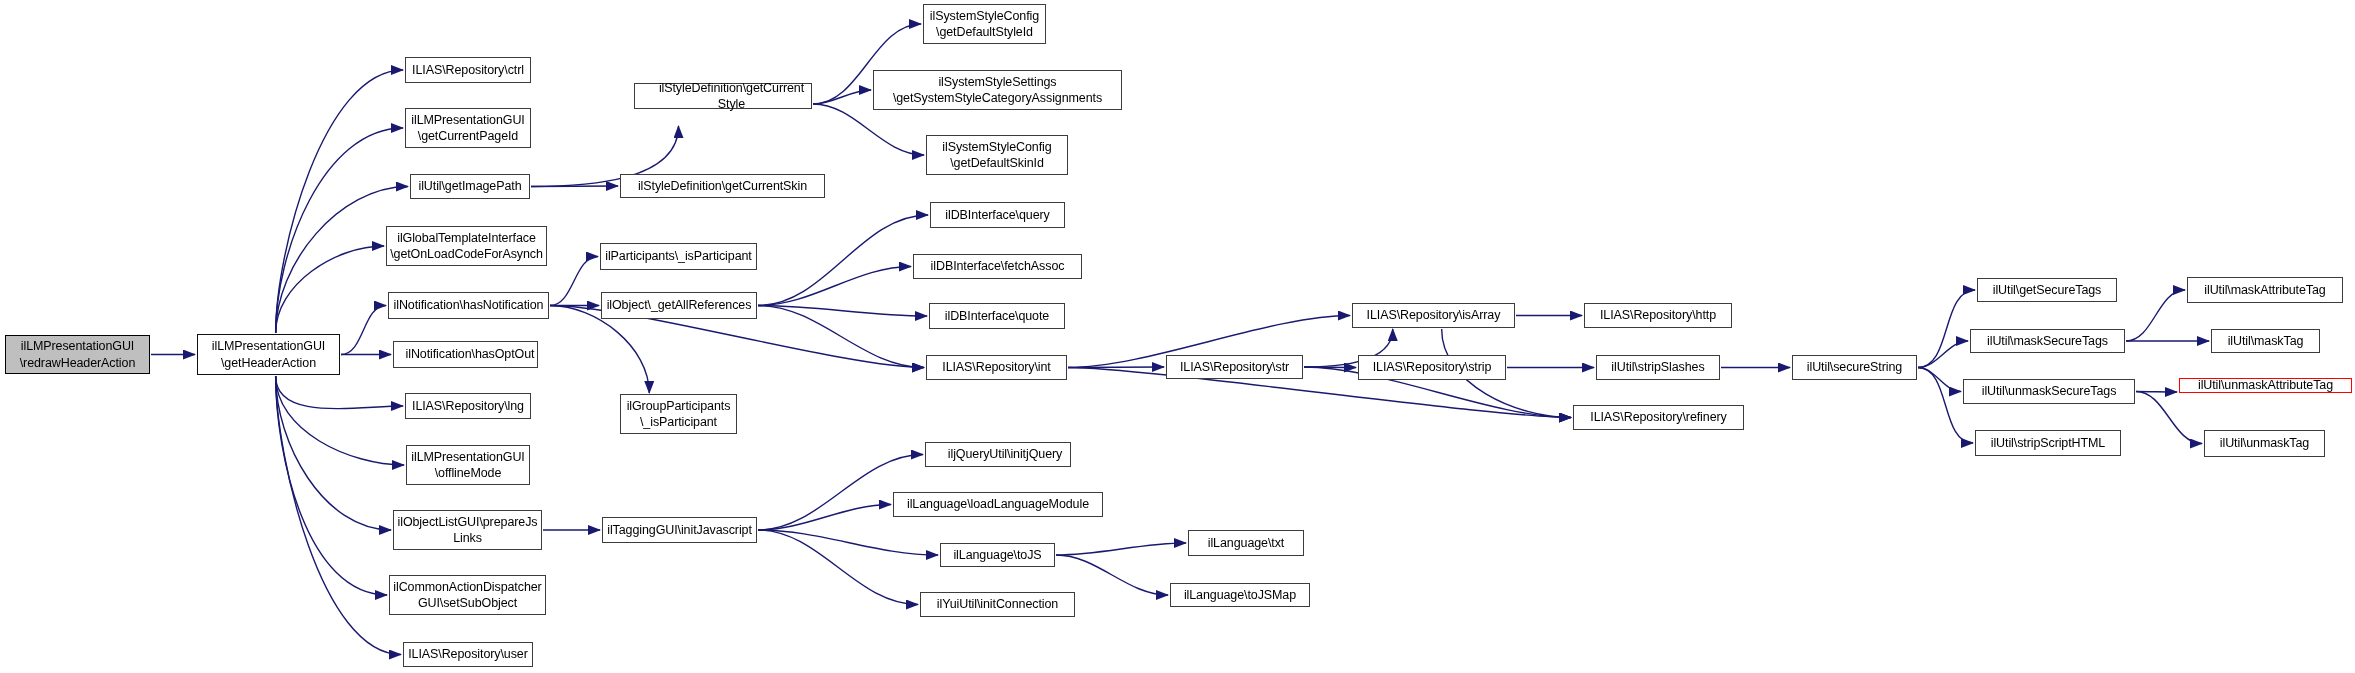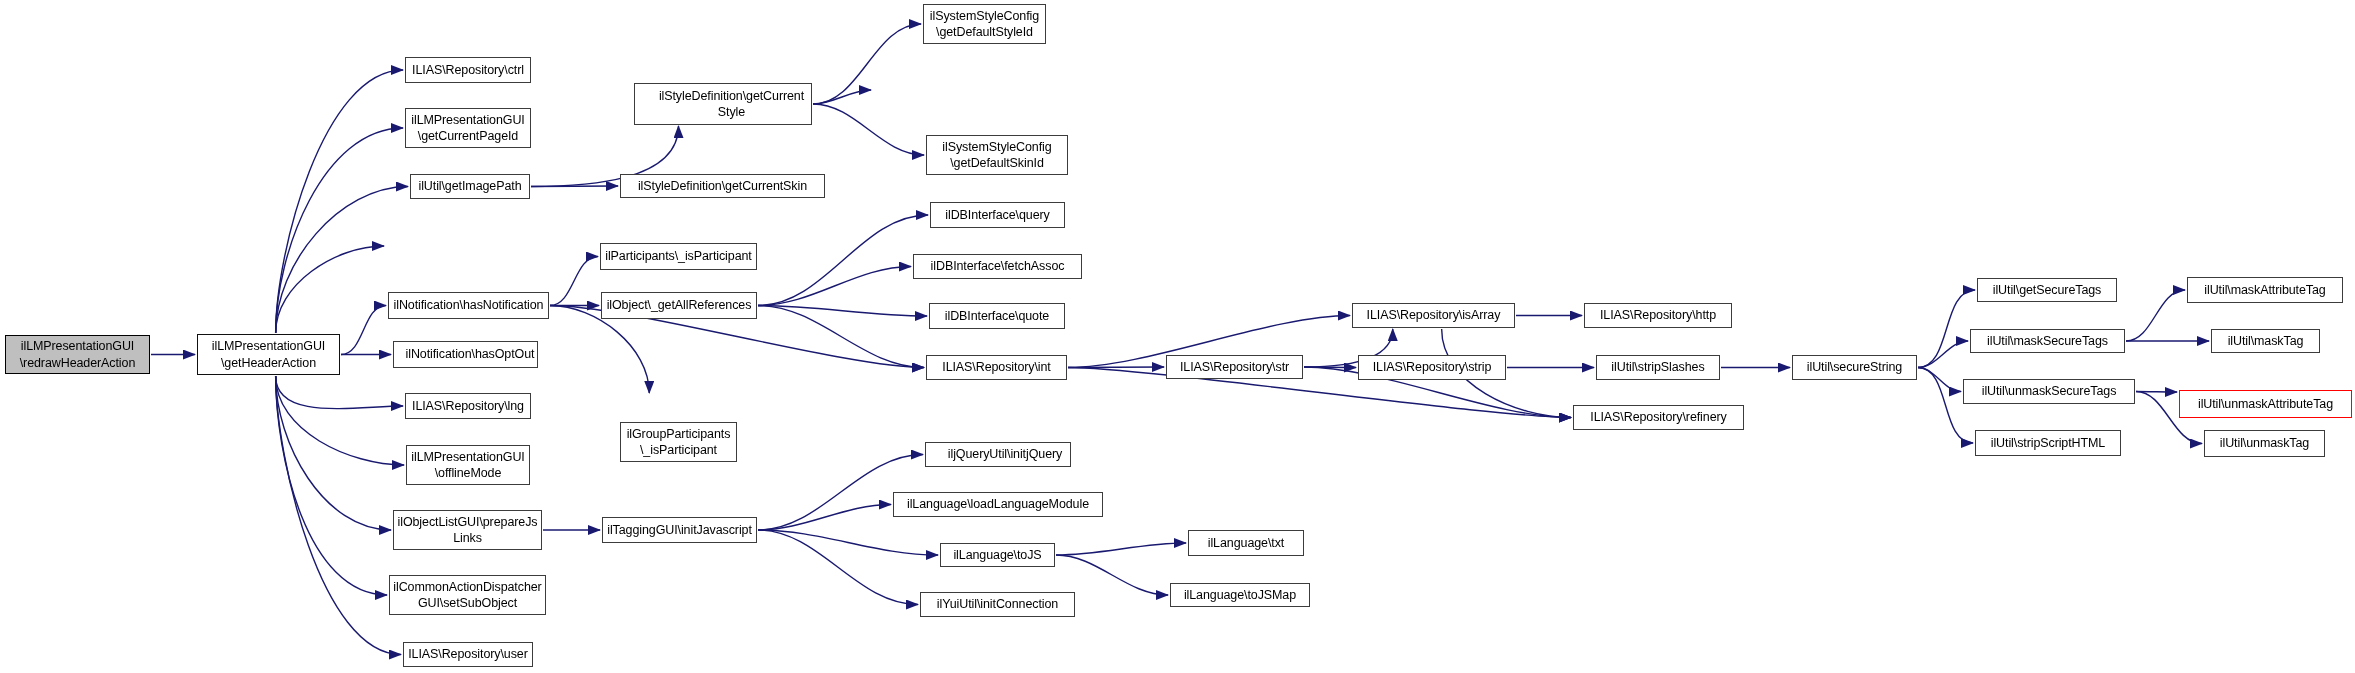--- a/index.html
+++ b/index.html
@@ -94,60 +94,64 @@
   </svg>
 
 <div class="node entry" style="left: 5px; top: 335px; width: 145px; height: 39px;">ilLMPresentationGUI
 \redrawHeaderAction</div>
     <div class="node root" style="left: 197px; top: 334px; width: 143px; height: 41px;">ilLMPresentationGUI
 \getHeaderAction</div>
     <div class="node" style="left: 405px; top: 57px; width: 126px; height: 26px;">ILIAS\Repository\ctrl</div>
     <div class="node" style="left: 405px; top: 108px; width: 126px; height: 40px;">ilLMPresentationGUI
 \getCurrentPageId</div>
     <div class="node" style="left: 410px; top: 174px; width: 120px; height: 25px;">ilUtil\getImagePath</div>
+    <div class="node" style="left: 386px; top: 226px; width: 161px; height: 40px;">ilGlobalTemplateInterface
+\getOnLoadCodeForAsynch</div>
     <div class="node" style="left: 388px; top: 292px; width: 161px; height: 27px;">ilNotification\hasNotification</div>
     <div class="node" style="left: 393px; top: 341px; width: 145px; height: 27px; padding-left: 9px;">ilNotification\hasOptOut</div>
     <div class="node" style="left: 405px; top: 393px; width: 126px; height: 26px;">ILIAS\Repository\lng</div>
     <div class="node" style="left: 406px; top: 445px; width: 124px; height: 40px;">ilLMPresentationGUI
 \offlineMode</div>
     <div class="node" style="left: 393px; top: 510px; width: 149px; height: 40px;">ilObjectListGUI\prepareJs
 Links</div>
     <div class="node" style="left: 389px; top: 575px; width: 157px; height: 40px;">ilCommonActionDispatcher
 GUI\setSubObject</div>
     <div class="node" style="left: 403px; top: 642px; width: 130px; height: 25px;">ILIAS\Repository\user</div>
-    <div class="node" style="left: 634px; top: 83px; width: 178px; height: 42px; padding-left: 17px;">ilStyleDefinition\getCurrent
+    <div class="node" style="left: 634px; top: 83px; width: 178px; height: 26px; padding-left: 17px;">ilStyleDefinition\getCurrent
 Style</div>
     <div class="node" style="left: 620px; top: 174px; width: 205px; height: 24px;">ilStyleDefinition\getCurrentSkin</div>
     <div class="node" style="left: 600px; top: 243px; width: 157px; height: 27px;">ilParticipants\_isParticipant</div>
     <div class="node" style="left: 601px; top: 292px; width: 156px; height: 27px;">ilObject\_getAllReferences</div>
-    <div class="node" style="left: 620px; top: 394px; width: 117px; height: 40px; margin-top: 28px;">ilGroupParticipants
+    <div class="node" style="left: 620px; top: 394px; width: 117px; height: 40px;">ilGroupParticipants
 \_isParticipant</div>
     <div class="node" style="left: 602px; top: 517px; width: 155px; height: 26px;">ilTaggingGUI\initJavascript</div>
     <div class="node" style="left: 923px; top: 4px; width: 123px; height: 40px;">ilSystemStyleConfig
 \getDefaultStyleId</div>
+    <div class="node" style="left: 873px; top: 70px; width: 249px; height: 40px;">ilSystemStyleSettings
+\getSystemStyleCategoryAssignments</div>
     <div class="node" style="left: 926px; top: 135px; width: 142px; height: 40px;">ilSystemStyleConfig
 \getDefaultSkinId</div>
     <div class="node" style="left: 930px; top: 202px; width: 135px; height: 26px;">ilDBInterface\query</div>
     <div class="node" style="left: 913px; top: 254px; width: 169px; height: 25px;">ilDBInterface\fetchAssoc</div>
     <div class="node" style="left: 929px; top: 303px; width: 136px; height: 26px;">ilDBInterface\quote</div>
     <div class="node" style="left: 926px; top: 355px; width: 141px; height: 25px;">ILIAS\Repository\int</div>
     <div class="node" style="left: 1166px; top: 355px; width: 137px; height: 24px;">ILIAS\Repository\str</div>
     <div class="node" style="left: 1352px; top: 303px; width: 163px; height: 25px;">ILIAS\Repository\isArray</div>
     <div class="node" style="left: 1584px; top: 303px; width: 148px; height: 25px;">ILIAS\Repository\http</div>
     <div class="node" style="left: 1358px; top: 355px; width: 148px; height: 25px;">ILIAS\Repository\strip</div>
     <div class="node" style="left: 1596px; top: 355px; width: 124px; height: 25px;">ilUtil\stripSlashes</div>
     <div class="node" style="left: 1573px; top: 405px; width: 171px; height: 25px;">ILIAS\Repository\refinery</div>
     <div class="node" style="left: 1792px; top: 355px; width: 125px; height: 25px;">ilUtil\secureString</div>
     <div class="node" style="left: 1977px; top: 278px; width: 140px; height: 24px;">ilUtil\getSecureTags</div>
     <div class="node" style="left: 1970px; top: 329px; width: 155px; height: 24px;">ilUtil\maskSecureTags</div>
     <div class="node" style="left: 1963px; top: 379px; width: 172px; height: 25px;">ilUtil\unmaskSecureTags</div>
     <div class="node" style="left: 1975px; top: 430px; width: 146px; height: 26px;">ilUtil\stripScriptHTML</div>
     <div class="node" style="left: 2187px; top: 277px; width: 156px; height: 26px;">ilUtil\maskAttributeTag</div>
     <div class="node" style="left: 2211px; top: 329px; width: 109px; height: 24px;">ilUtil\maskTag</div>
-    <div class="node highlight" style="left: 2179px; top: 378px; width: 173px; height: 28px; margin-top: 12px;">ilUtil\unmaskAttributeTag</div>
+    <div class="node highlight" style="left: 2179px; top: 378px; width: 173px; height: 15px;">ilUtil\unmaskAttributeTag</div>
     <div class="node" style="left: 2204px; top: 430px; width: 121px; height: 27px;">ilUtil\unmaskTag</div>
     <div class="node" style="left: 925px; top: 442px; width: 146px; height: 25px; padding-left: 14px;">iljQueryUtil\initjQuery</div>
     <div class="node" style="left: 893px; top: 492px; width: 210px; height: 25px;">ilLanguage\loadLanguageModule</div>
     <div class="node" style="left: 940px; top: 543px; width: 115px; height: 24px;">ilLanguage\toJS</div>
     <div class="node" style="left: 920px; top: 592px; width: 155px; height: 25px;">ilYuiUtil\initConnection</div>
     <div class="node" style="left: 1188px; top: 530px; width: 116px; height: 26px;">ilLanguage\txt</div>
     <div class="node" style="left: 1170px; top: 583px; width: 140px; height: 24px;">ilLanguage\toJSMap</div>
   </div>
 
 </body></html>

